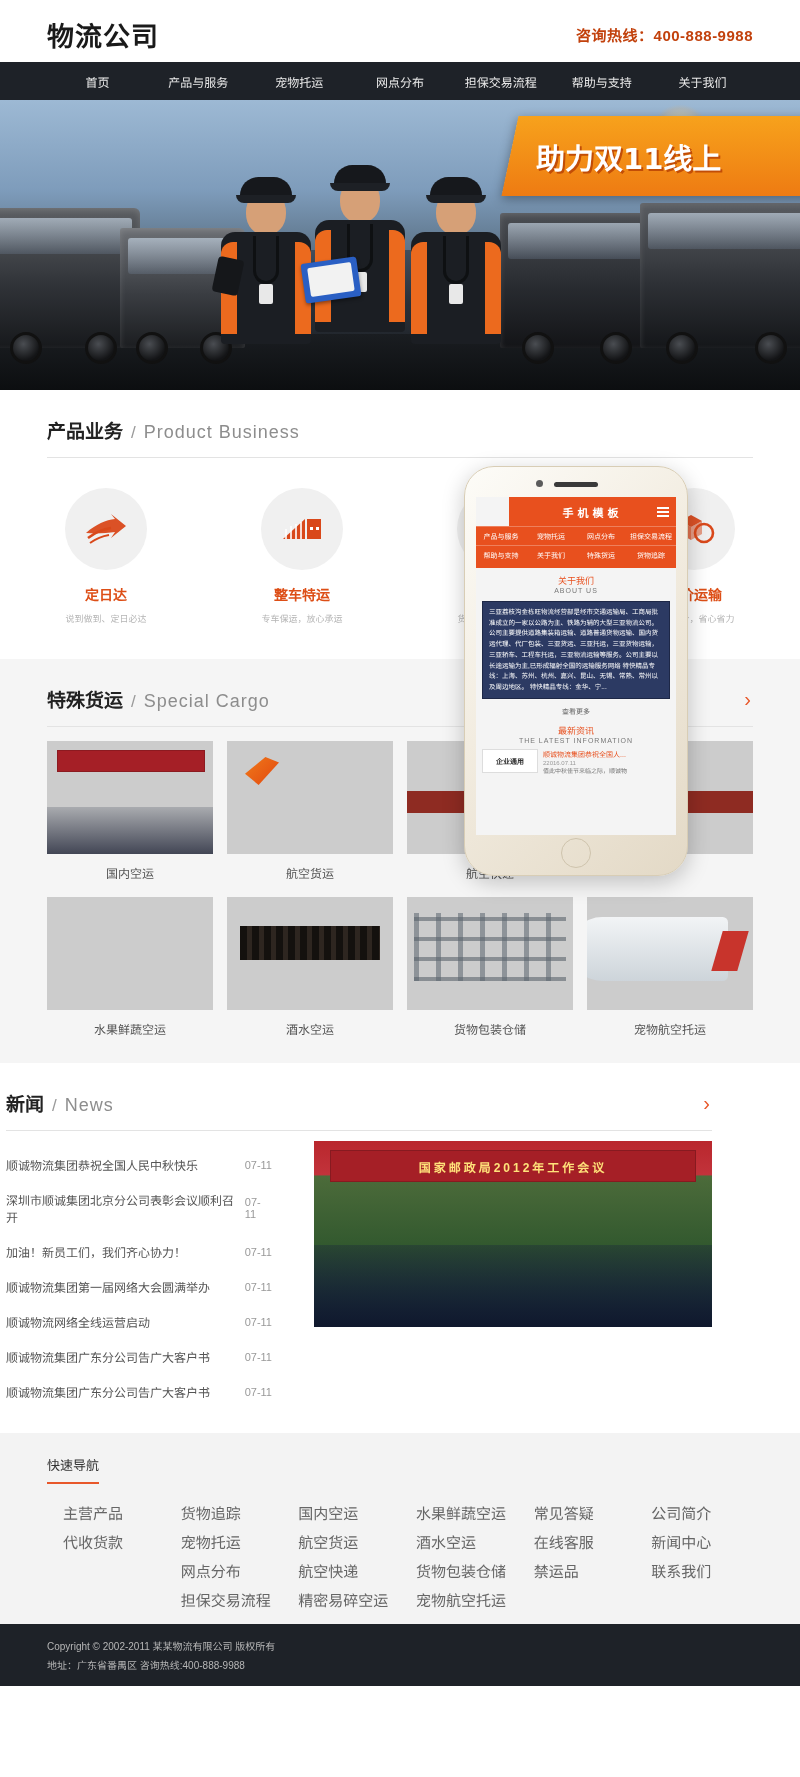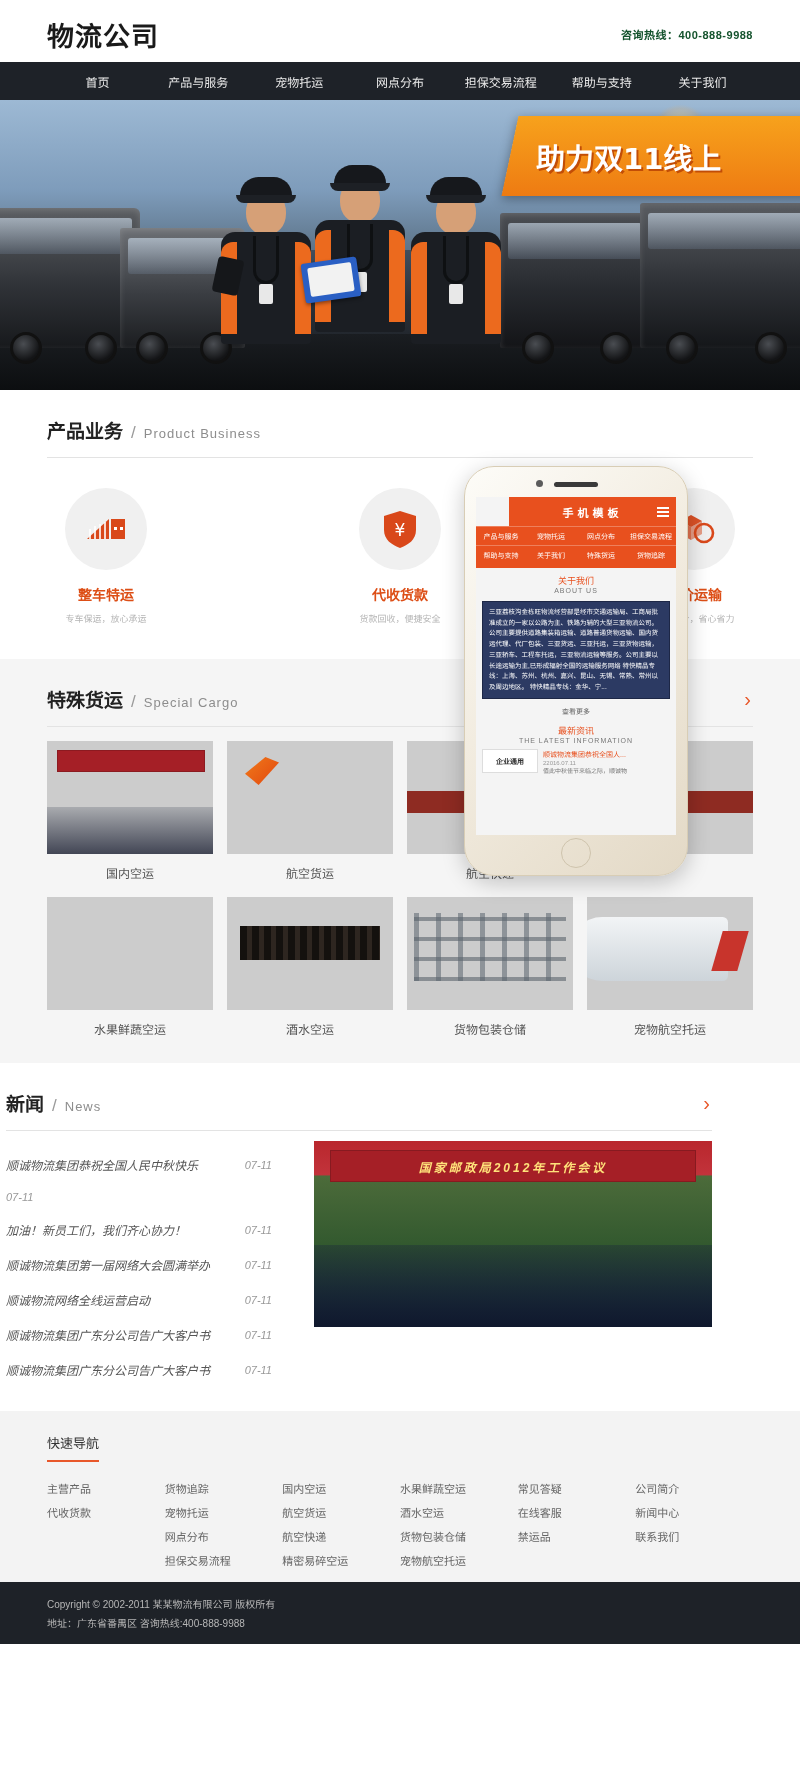--- a/index.html
+++ b/index.html
@@ -24,21 +24,21 @@
     width: 706px; margin: 0 auto;
     height: 68px;
     display: flex; align-items: center; justify-content: space-between;
   }
   .logo {
     font-size: 27px; font-weight: bold; letter-spacing: 1px;
     color: #1a1a1a;
     font-family: "DejaVu Sans", "Liberation Sans", sans-serif;
   }
   .hotline {
-    color: #14532d; font-size: 11px; font-weight: bold;
+    color: #c2410c; font-size: 15px; font-weight: bold;
     letter-spacing: .5px;
   }
 
   
   .nav {
     background: #1e2228;
     height: 38px;
   }
   .nav-inner {
     width: 706px; margin: 0 auto; height: 38px;
@@ -164,21 +164,21 @@
   }
 
   
   .sec-head {
     display: flex; align-items: baseline; gap: 8px;
     padding: 26px 0 14px;
     position: relative;
   }
   .sec-head .cn { font-size: 19px; color: #222; font-weight: bold; }
   .sec-head .sep { color: #9a9a9a; font-size: 17px; }
-  .sec-head .en { font-size: 13px; color: #8d8d8d; letter-spacing: 1px; }
+  .sec-head .en { font-size: 18px; color: #8d8d8d; letter-spacing: 1px; }
   .sec-rule { border-top: 1px solid #e3e3e3; }
   .arrow-right {
     position: absolute; right: 2px; top: 30px;
     color: #e8572a; font-size: 20px; cursor: pointer; line-height: 1;
   }
 
   
   .products {
     display: flex; justify-content: space-between;
     padding: 30px 0 34px;
@@ -332,21 +332,21 @@
     background: linear-gradient(180deg,#f2f4f6,#cdd4da);
     border-radius: 60px 10px 10px 60px;
   }
   .th-plane:after {
     content:""; position:absolute; right: 6%; top: 30%; width: 26px; height: 40px;
     background: #c8342c; transform: skewX(-16deg);
   }
 
   
   .news-sec { padding-bottom: 24px; margin-left: 6px; }
-  .news-flex { display: flex; gap: 26px; font-style: italic; }
+  .news-flex { display: flex; gap: 26px; }
   .news-list { flex: 1; padding-top: 6px; }
   .news-row {
     display: flex; justify-content: space-between; align-items: center;
     padding: 9px 0; font-size: 12px; color: #555; cursor: pointer;
   }
   .news-row .date { color: #999; font-size: 11px; padding-right: 16px; }
   .news-img {
     width: 398px; height: 186px; position: relative; overflow: hidden;
     background: linear-gradient(180deg,#b9272d 0%,#c2333b 18%, #4c6b3a 19%, #31582e 58%, #223a56 100%);
   }
@@ -372,22 +372,22 @@
   
   .footer { background: #f3f3f3; padding: 22px 0 10px; }
   .quick-title {
     font-size: 13px; color: #333; padding-bottom: 8px;
     display: inline-block; border-bottom: 2px solid #e8572a;
     margin-bottom: 14px;
   }
   .quick-grid { display: flex; gap: 0; }
   .quick-col { flex: 1; }
   .quick-col a {
-    display: block; color: #666; font-size: 11px;
-    padding: 4px 0; text-decoration: none; cursor: pointer;
+    display: block; color: #666; font-size: 15px;
+    padding: 4px 0; text-decoration: none; cursor: pointer; margin-left: 16px;
   }
   .copyright {
     background: #1e2228; color: #b6b6b6; font-size: 10px;
     padding: 12px 0;
   }
   .copyright .wrap > div { padding: 2px 0; }
 </style>
 </head>
 <body>
 
@@ -485,20 +485,31 @@
 </div>
 
 <div class="wrap">
   <div class="sec-head">
     <span class="cn">产品业务</span>
     <span class="sep">/</span>
     <span class="en">Product Business</span>
   </div>
   <div class="sec-rule"></div>
   <div class="products" id="products">
+      <div class="prod">
+        <div class="circle">
+          <svg width="44" height="44" viewBox="0 0 44 44" fill="#d9481a">
+            <path d="M2 26c10-9 20-13 29-14l-4-5 15 12-15 12 4-6c-8 1-18 2-29 1z" opacity=".95"></path>
+            <path d="M4 31c8-6 16-9 23-10" stroke="#d9481a" stroke-width="2.5" fill="none"></path>
+            <path d="M6 36c7-5 13-7 19-8" stroke="#d9481a" stroke-width="2" fill="none"></path>
+          </svg>
+        </div>
+        <div class="name">定日达</div>
+        <div class="desc">说到做到、定日必达</div>
+      </div>
       <div class="prod">
         <div class="circle">
           <svg width="44" height="44" viewBox="0 0 44 44" fill="#d9481a">
             <path d="M3 32L25 12v20z"></path>
             <rect x="27" y="12" width="14" height="20"></rect>
             <rect x="30" y="20" width="3" height="3" fill="#fff"></rect>
             <rect x="36" y="20" width="3" height="3" fill="#fff"></rect>
             <rect x="5" y="22" width="2" height="10" fill="#fff" opacity=".8"></rect>
             <rect x="10" y="19" width="2" height="13" fill="#fff" opacity=".8"></rect>
             <rect x="15" y="17" width="2" height="15" fill="#fff" opacity=".8"></rect>
@@ -637,20 +648,21 @@
   </div>
   <div class="sec-rule"></div>
   <div style="height:10px"></div>
   <div class="news-flex">
     <div class="news-list" id="news-list">
         <div class="news-row">
           <span>顺诚物流集团恭祝全国人民中秋快乐</span>
           <span class="date">07-11</span>
         </div>
         <div class="news-row">
+          <span>深圳市顺诚集团北京分公司表彰会议顺利召开</span>
           <span class="date">07-11</span>
         </div>
         <div class="news-row">
           <span>加油！新员工们，我们齐心协力！</span>
           <span class="date">07-11</span>
         </div>
         <div class="news-row">
           <span>顺诚物流集团第一届网络大会圆满举办</span>
           <span class="date">07-11</span>
         </div>

